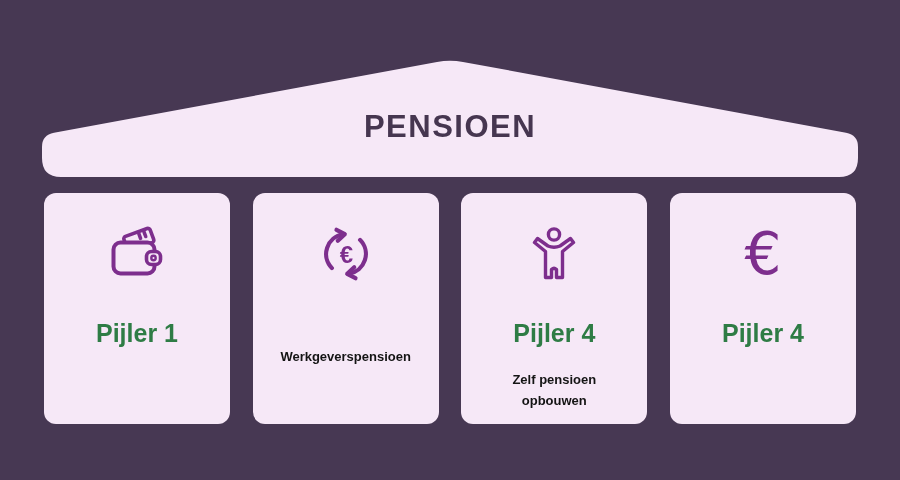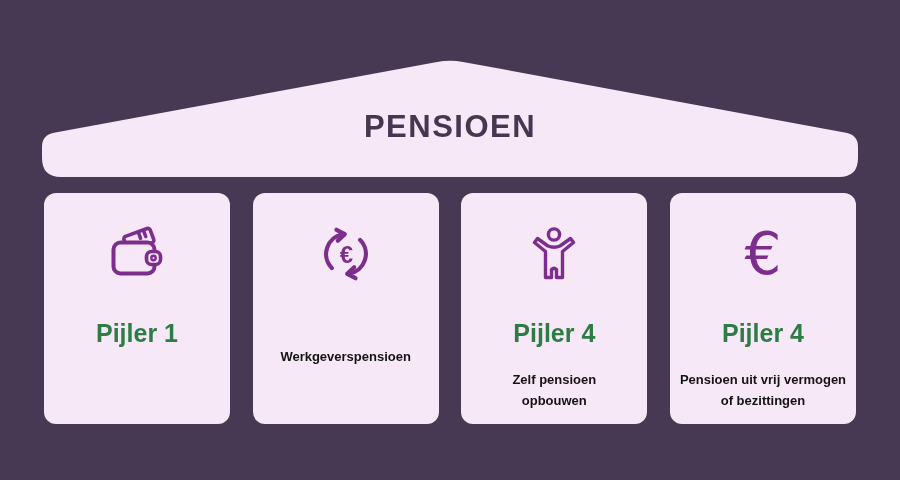--- a/index.html
+++ b/index.html
@@ -177,20 +177,16 @@
         <div class="pillar-subtitle">Zelf pensioen
 opbouwen</div>
       </div>
     </div>
 
     <div class="pillar-card">
       <div class="icon-wrap">
         <span class="big-euro">€</span>
       </div>
       <div class="pillar-title">Pijler 4</div>
-      <div class="subtitle-wrap">
-        <div class="pillar-subtitle">Pensioen uit vrij vermogen
-of bezittingen</div>
-      </div>
     </div>
 
   </div>
 </div>
 
 </body></html>

